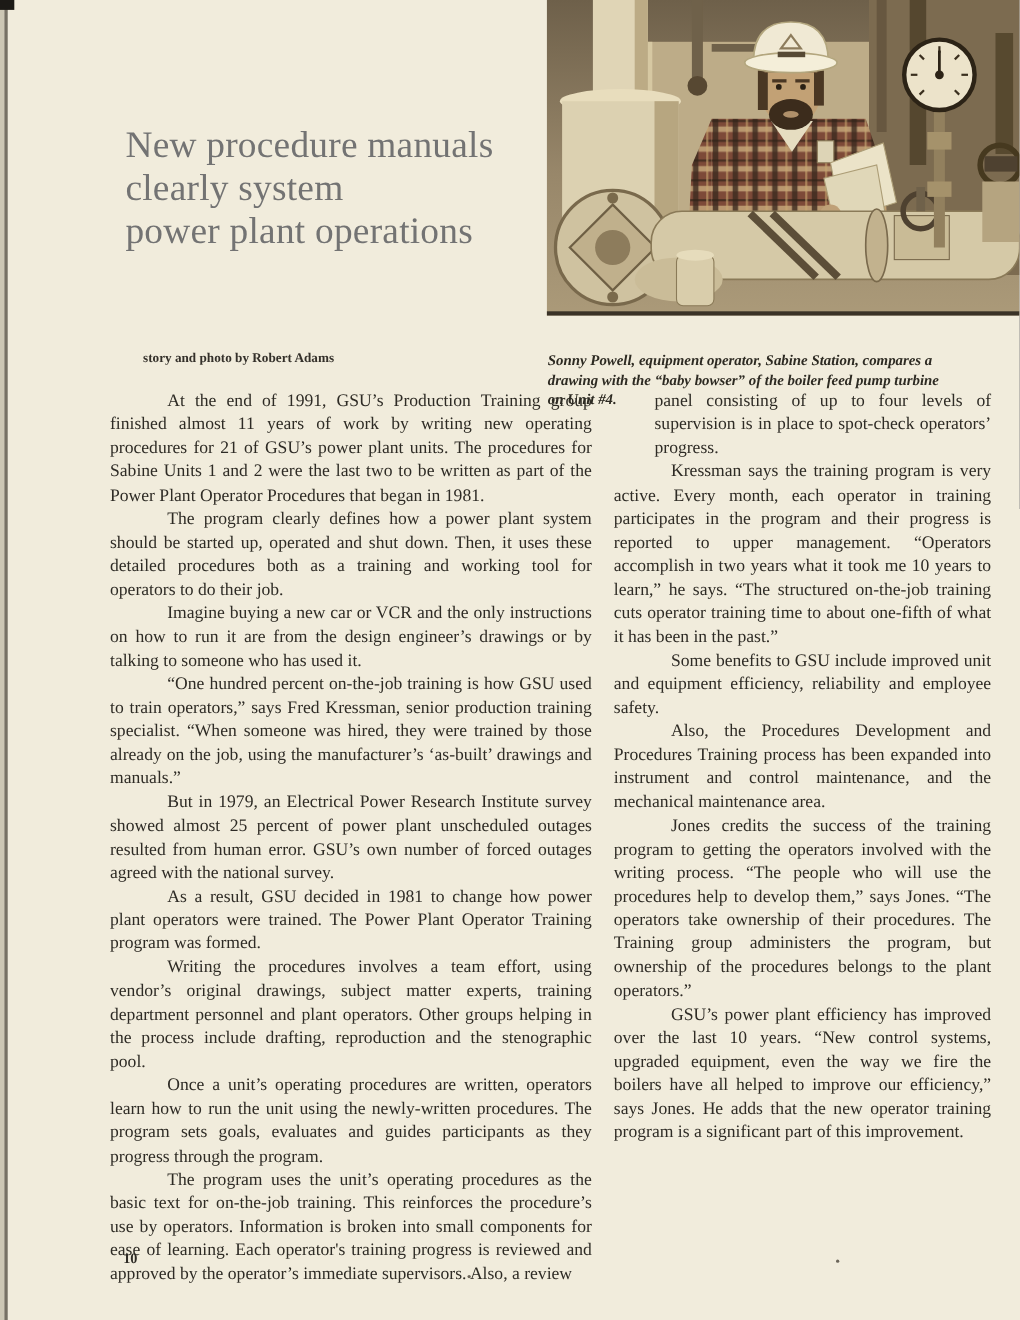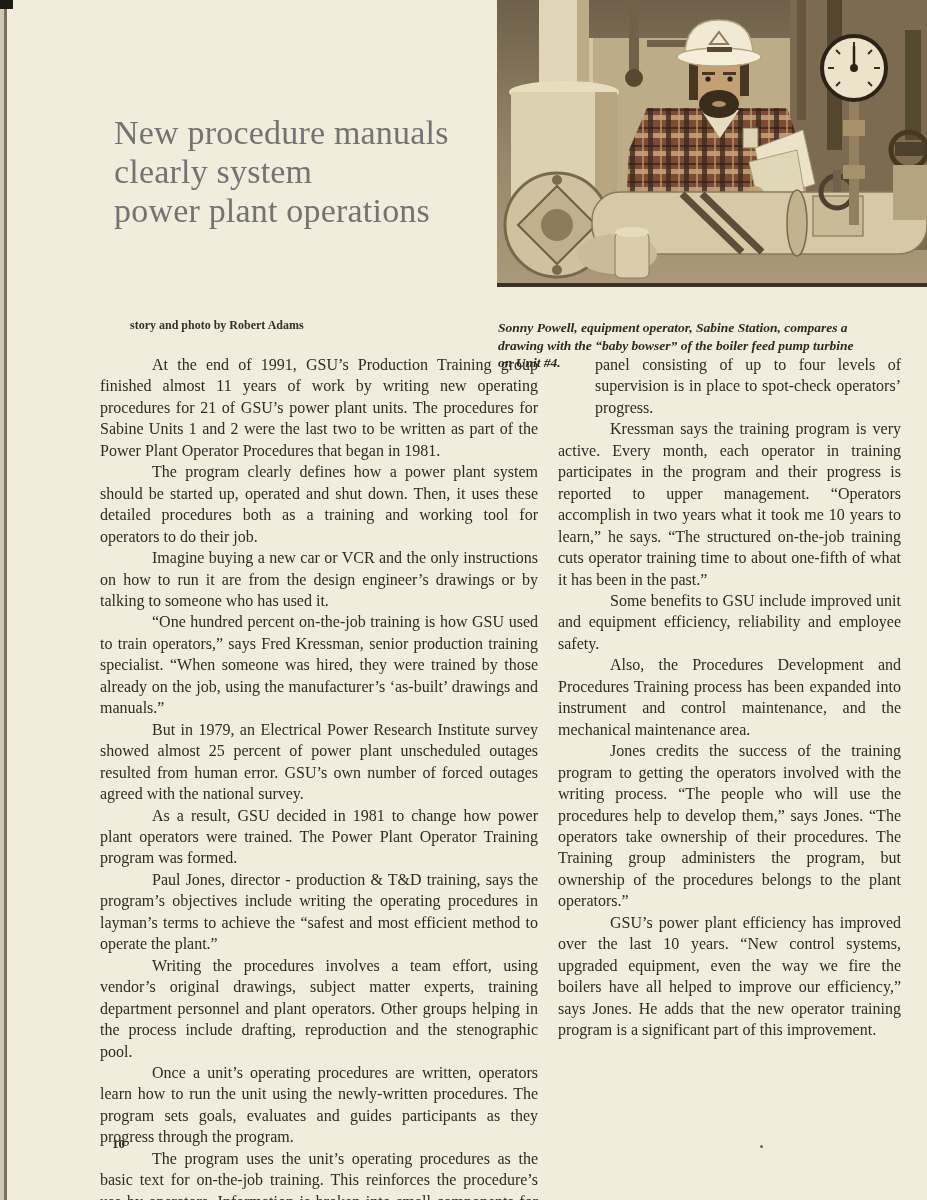--- a/index.html
+++ b/index.html
@@ -166,21 +166,20 @@
 
   <div class="byline">story and photo by Robert Adams</div>
 
   <div class="col col-left">
     <p>At the end of 1991, GSU’s Production Training group finished almost 11 years of work by writing new operating procedures for 21 of GSU’s power plant units.  The procedures for Sabine Units 1 and 2 were the last two to be written as part of the Power Plant Operator Procedures that began in 1981.</p>
     <p>The program clearly defines how a power plant system should be started up, operated and shut down.  Then, it uses these detailed procedures both as a training and working tool for operators to do their job.</p>
     <p>Imagine buying a new car or VCR and the only instructions on how to run it are from the design engineer’s drawings or by talking to someone who has used it.</p>
     <p>“One hundred percent on-the-job training is how GSU used to train operators,” says Fred Kressman, senior production training specialist.  “When someone was hired, they were trained by those already on the job, using the manufacturer’s ‘as-built’ drawings and manuals.”</p>
     <p>But in 1979, an Electrical Power Research Institute survey showed almost 25 percent of power plant unscheduled outages resulted from human error.  GSU’s own number of forced outages agreed with the national survey.</p>
     <p>As a result, GSU decided in 1981 to change how power plant operators were trained.  The Power Plant Operator Training program was formed.</p>
-    <p>Paul Jones, director - production &amp; T&amp;D training, says the program’s objectives include writing the operating procedures in layman’s terms to achieve the “safest and most efficient method to operate the plant.”</p>
     <p>Writing the procedures involves a team effort, using vendor’s original drawings, subject matter experts, training department personnel and plant operators.  Other groups helping in the process include drafting, reproduction and the stenographic pool.</p>
     <p>Once a unit’s operating procedures are written, operators learn how to run the unit using the newly-written procedures.  The program sets goals, evaluates and guides participants as they progress through the program.</p>
     <p>The program uses the unit’s operating procedures as the basic text for on-the-job training.  This reinforces the procedure’s use by operators.  Information is broken into small components for ease of learning.  Each operator's training progress is reviewed and approved by the operator’s immediate supervisors.  Also, a review</p>
   </div>
 
   <div class="col col-right">
     <p class="no-indent">panel consisting of up to four levels of supervision is in place to spot-check operators’ progress.</p>
     <p>Kressman says the training program is very active.  Every month, each operator in training participates in the program and their progress is reported to upper management.  “Operators accomplish in two years what it took me 10 years to learn,” he says.  “The structured on-the-job training cuts operator training time to about one-fifth of what it has been in the past.”</p>
     <p>Some benefits to GSU include improved unit and equipment efficiency, reliability and employee safety.</p>
     <p>Also, the Procedures Development and Procedures Training process has been expanded into instrument and control maintenance, and the mechanical maintenance area.</p>

